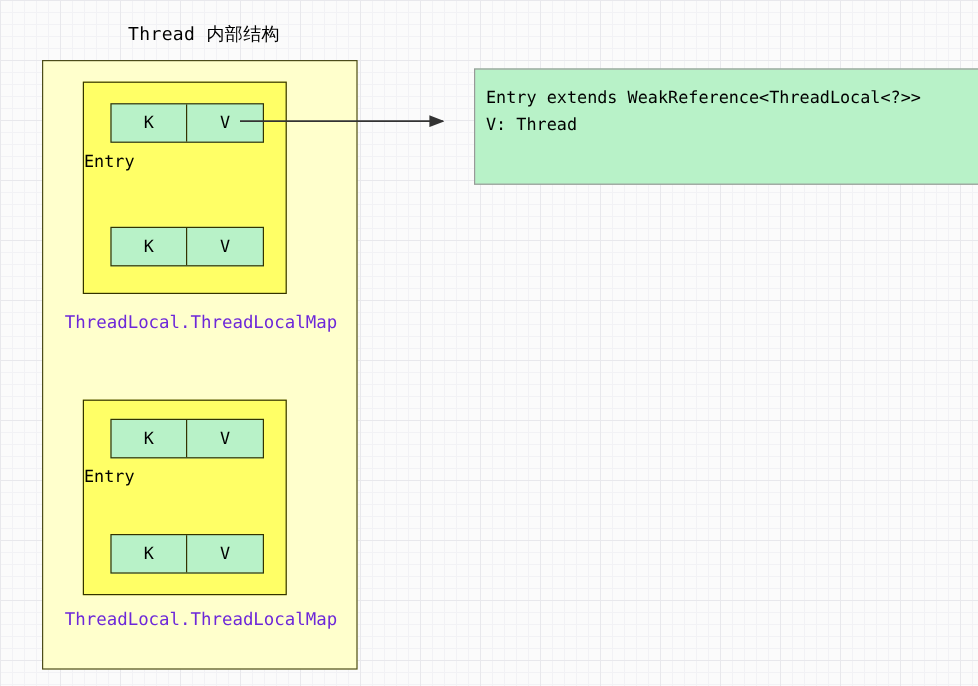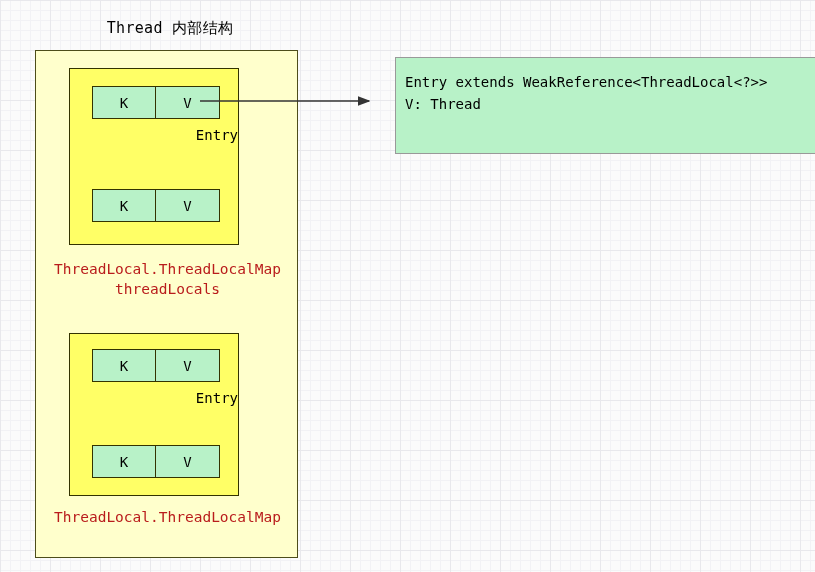--- a/index.html
+++ b/index.html
@@ -99,36 +99,36 @@
 
   .map-group.top .kv-row.row-1 { top: 17px; }
   .map-group.top .kv-row.row-2 { top: 120px; }
   .map-group.bottom .kv-row.row-1 { top: 15px; }
   .map-group.bottom .kv-row.row-2 { top: 111px; }
 
   .entry-label {
     position: absolute;
     left: 0;
     width: 100%;
-    text-align: right;
+    text-align: left;
     font-size: 14px;
     color: #000;
   }
   .map-group.top .entry-label { top: 58px; }
   .map-group.bottom .entry-label { top: 56px; }
 
   
   .map-caption {
     position: absolute;
     left: 0;
     width: 263px;
     text-align: center;
     font-size: 14.5px;
     line-height: 20px;
-    color: #b91c1c;
+    color: #6d28d9;
     white-space: nowrap;
   }
   .map-caption.top-caption { top: 208px; }
   .map-caption.bottom-caption { top: 456px; }
 
   
   .note-box {
     position: absolute;
     left: 395px;
     top: 57px;
@@ -176,21 +176,20 @@
 
       <div class="kv-row row-2">
         <div class="kv-cell kv-key">K</div>
         <div class="kv-cell kv-value">V</div>
       </div>
 
     </div>
 
     <div class="map-caption top-caption">
       <div>ThreadLocal.ThreadLocalMap</div>
-      <div>threadLocals</div>
     </div>
 
     <div class="map-group bottom">
 
       <div class="kv-row row-1">
         <div class="kv-cell kv-key">K</div>
         <div class="kv-cell kv-value">V</div>
       </div>
 
       <div class="entry-label">Entry</div>

